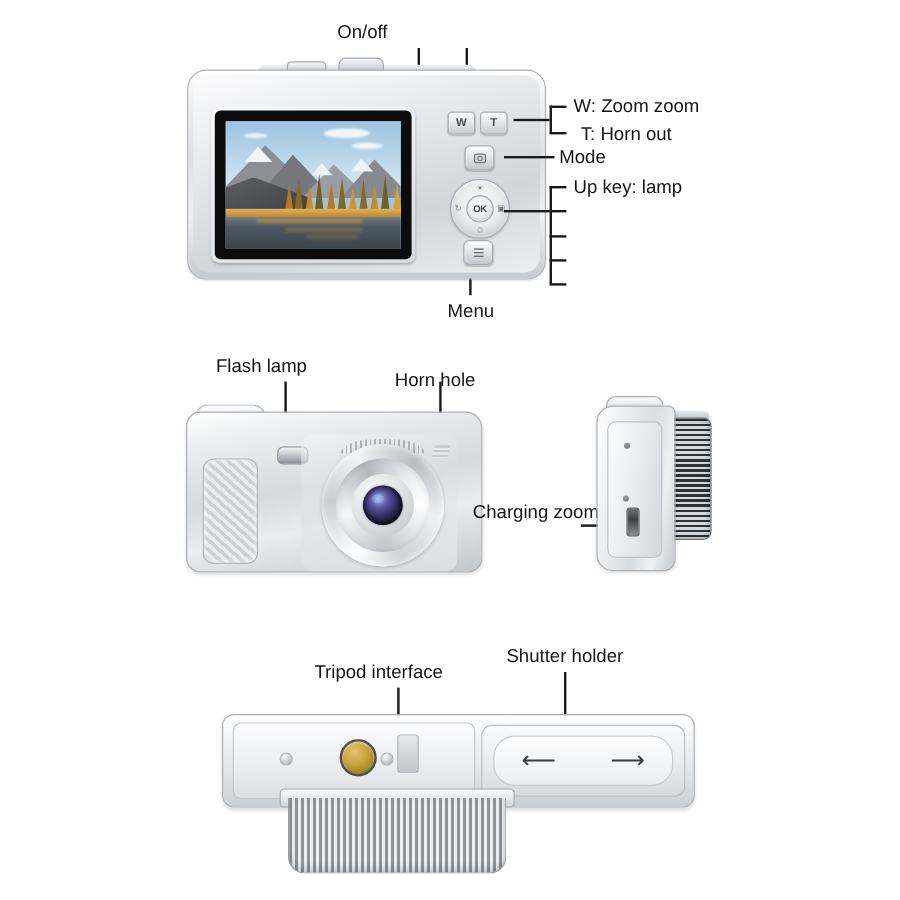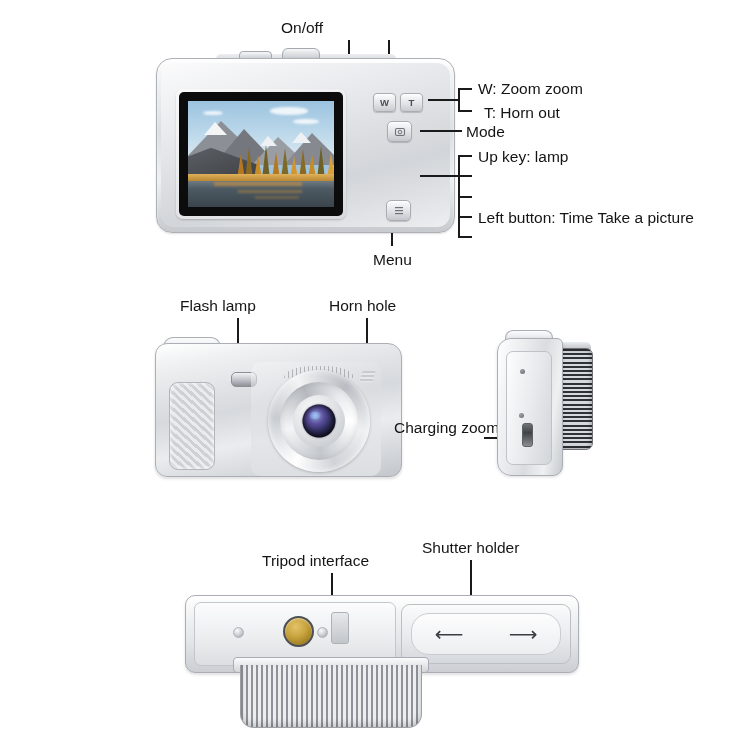--- a/index.html
+++ b/index.html
@@ -223,20 +223,27 @@
       <div class="btn-w">W</div>
       <div class="btn-t">T</div>
 
       <div class="btn-mode">
         <svg width="12" height="12" viewBox="0 0 12 12">
           <rect x="1.5" y="2.5" width="9" height="7" rx="1.6" fill="none" stroke="#6e7278" stroke-width="1.1"></rect>
           <circle cx="6" cy="6" r="1.8" fill="none" stroke="#6e7278" stroke-width="1"></circle>
         </svg>
       </div>
 
+      <div class="dpad">
+        <span class="dp-g dp-up">☀</span>
+        <span class="dp-g dp-dn">♲</span>
+        <span class="dp-g dp-lf">↻</span>
+        <span class="dp-g dp-rt">▣</span>
+        <div class="dpad-ok">OK</div>
+      </div>
 
       <div class="btn-menu">
         <svg width="12" height="11" viewBox="0 0 12 11">
           <rect x="2" y="2" width="8" height="1.2" fill="#6e7278"></rect>
           <rect x="2" y="5" width="8" height="1.2" fill="#6e7278"></rect>
           <rect x="2" y="8" width="8" height="1.2" fill="#6e7278"></rect>
         </svg>
       </div>
     </div>
   </div>
@@ -253,26 +260,25 @@
 
   <div class="lead hline" style="left:420px;top:175px;width:38px;"></div>
   <div class="lead vline" style="left:458px;top:155px;height:82px;"></div>
   <div class="lead hline" style="left:458px;top:155px;width:14px;"></div>
   <div class="lead hline" style="left:458px;top:175px;width:14px;"></div>
   <div class="lead hline" style="left:458px;top:196px;width:14px;"></div>
   <div class="lead hline" style="left:458px;top:216px;width:14px;"></div>
   <div class="lead hline" style="left:458px;top:236px;width:14px;"></div>
 
   <div class="lbl" style="left:478px;top:147px;">Up key: lamp</div>
-  <div class="lbl" style="left:478px;top:208px;">Left button: Time Take a picture</div>
 
   <div class="lbl" style="left:180px;top:296px;">Flash lamp</div>
   <div class="lead vline" style="left:237px;top:318px;height:50px;"></div>
 
-  <div class="lbl" style="left:329px;top:296px;">Horn hole</div>
+  <div class="lbl" style="left:329px;top:308px;">Horn hole</div>
   <div class="lead vline" style="left:366px;top:318px;height:48px;"></div>
 
   <div id="frontview">
     <div class="front-hump"></div>
     <div class="front-shell">
       <div class="grip"></div>
       <div class="flashlamp"></div>
       <div class="horn"></div>
       <div class="lensblock"></div>
       <div class="knurl-top"></div>

